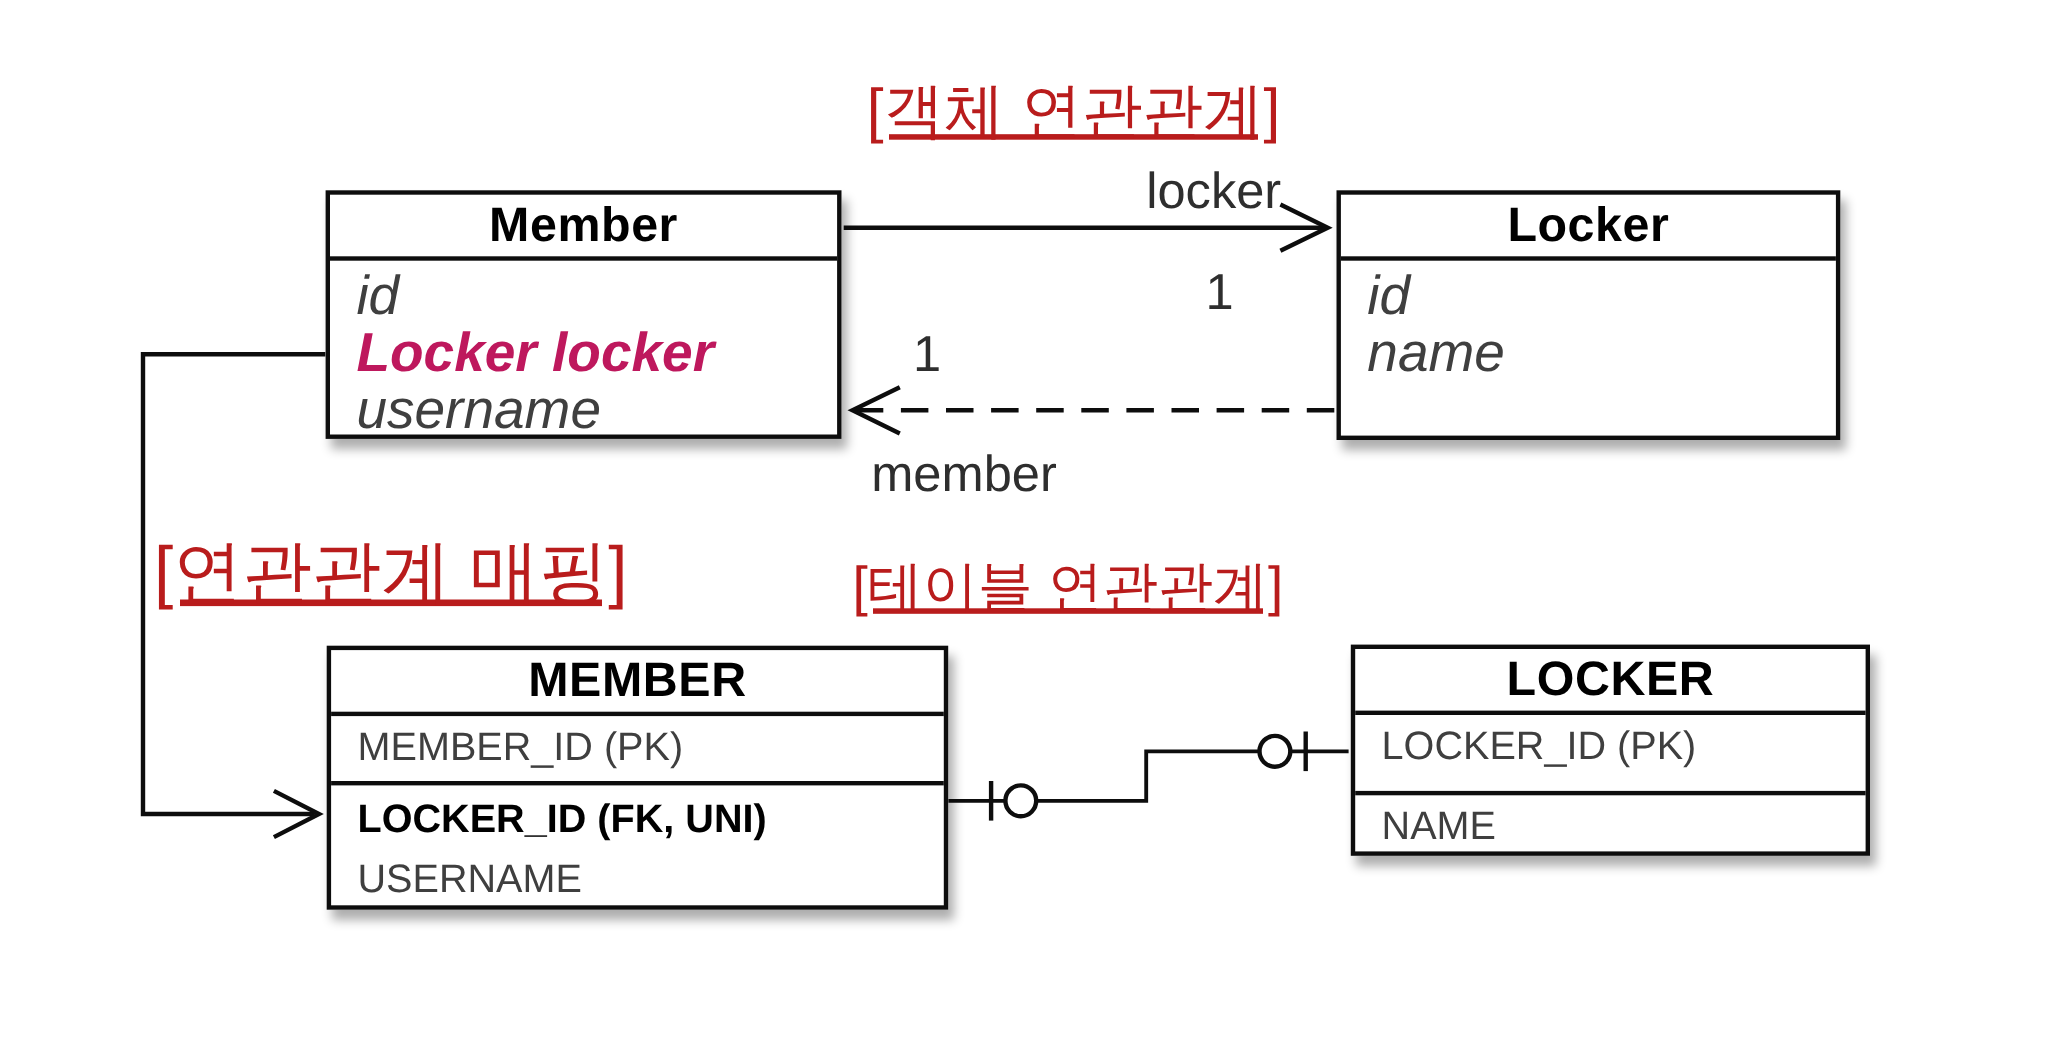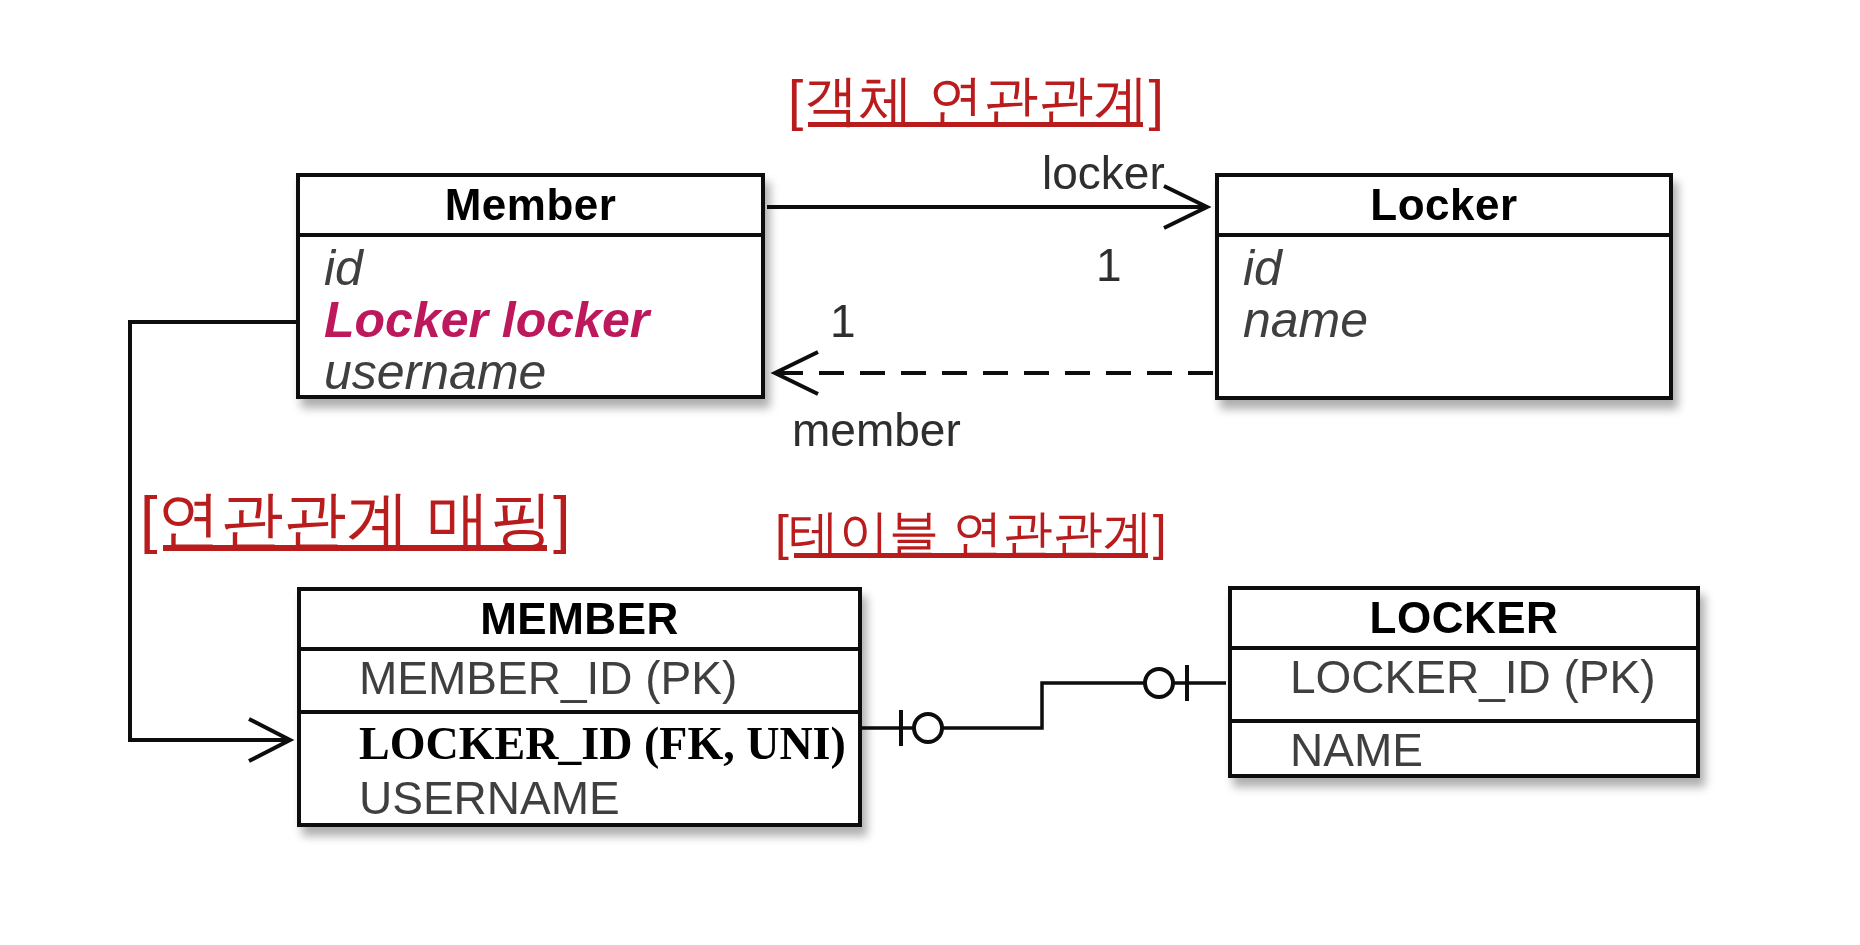--- a/index.html
+++ b/index.html
@@ -53,30 +53,28 @@
     line-height: 52px;
     color: #3f3f3f;
     white-space: nowrap;
     font-style: italic;
   }
   .row.bold {
     font-weight: bold;
     color: #be185d;
   }
   .tbl-row {
-    font-size: 46px;
+    font-size: 36px;
     line-height: 55px;
     color: #3f3f3f;
     white-space: nowrap;
-    margin-left: 34px;
   }
   .tbl-row.bold {
     font-weight: bold;
     color: #000000;
-    font-family: Liberation Serif, serif;
   }
   .diagram-title {
     position: absolute;
     color: #b91c1c;
     white-space: nowrap;
     text-decoration: underline;
   }
   .assoc-label {
     position: absolute;
     font-size: 46px;

